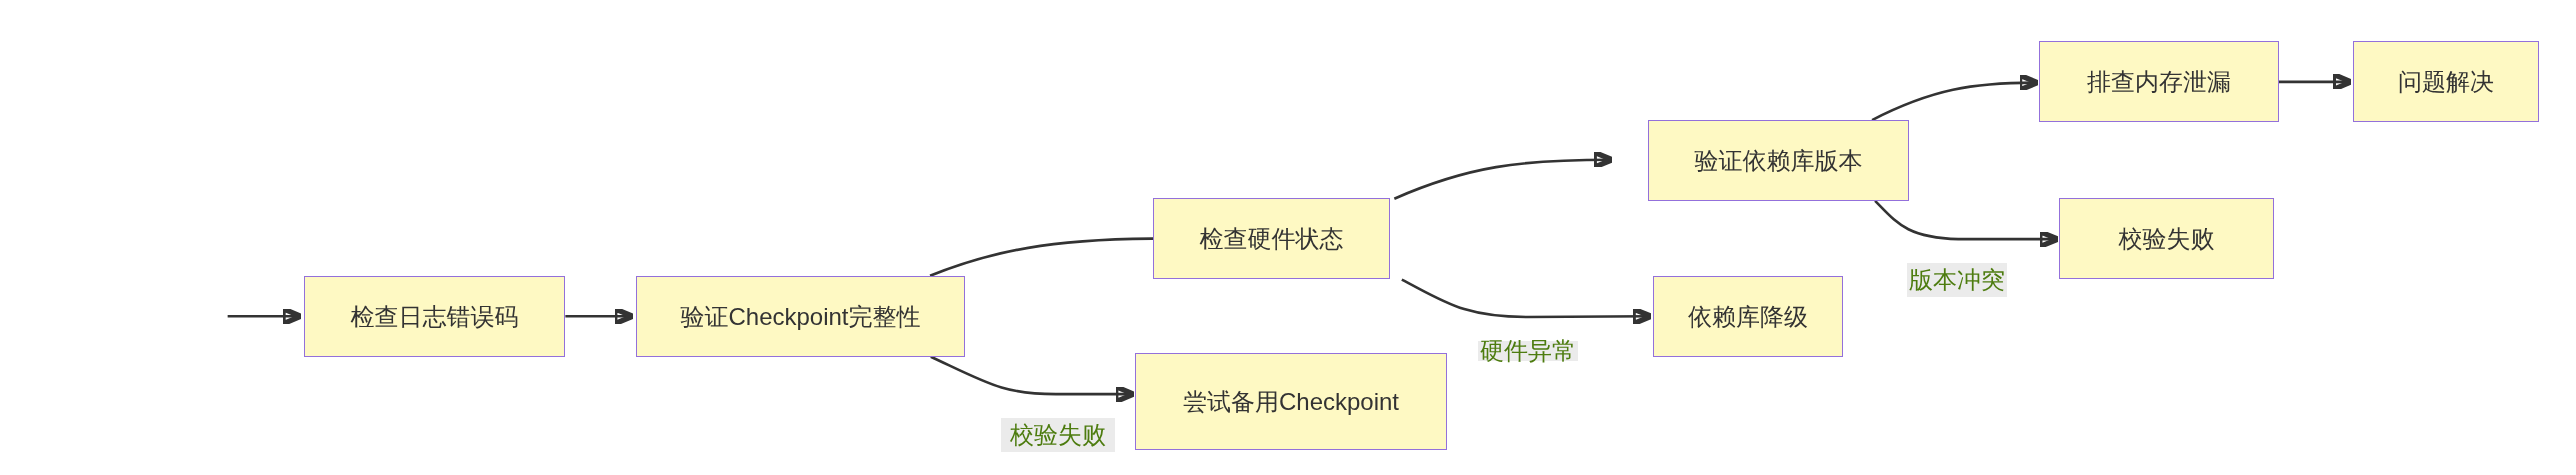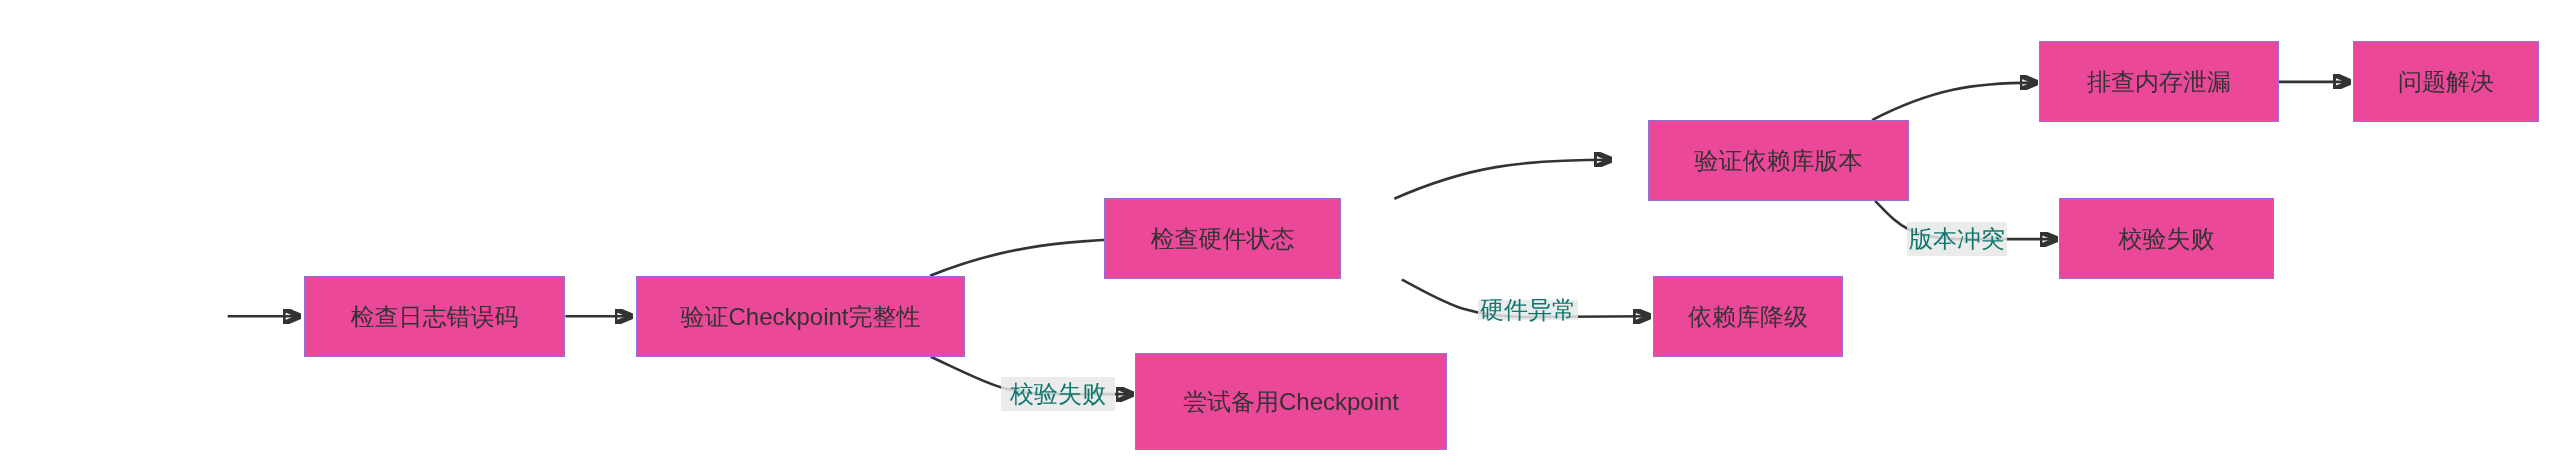--- a/index.html
+++ b/index.html
@@ -9,36 +9,37 @@
     width:2576px;height:476px;
     background:#ffffff;
     font-family:"Liberation Sans","DejaVu Sans",sans-serif;
     overflow:hidden;
   }
   .edges{position:absolute;left:0;top:0;width:2576px;height:476px;}
   .edges path{fill:none;stroke:#333333;stroke-width:3.5px;}
   .node{
     position:absolute;
     box-sizing:border-box;
-    background:#ec4899;
+    background:#fef9c3;
     border:1.9px solid #9370DB;
     color:#333333;
     font-size:24px;
     display:flex;align-items:center;justify-content:center;
     text-align:center;
     white-space:nowrap;
   }
   .edge-label{
     position:absolute;
     box-sizing:border-box;
     background:rgba(232,232,232,0.85);
-    color:#0f766e;
+    color:#4d7c0f;
     font-size:24px;
     display:flex;align-items:center;justify-content:center;
     white-space:nowrap;
+    margin-top:41px;
   }
 </style>
 </head>
 <body>
 
 <div class="canvas">
 
   <svg class="edges" width="2576" height="476" viewBox="0 0 3440 635" xmlns="http://www.w3.org/2000/svg">
     <defs>
       <marker id="arrow" viewBox="0 0 12 10" markerWidth="24" markerHeight="20" markerUnits="userSpaceOnUse" refX="11" refY="5" orient="auto">
@@ -58,21 +59,21 @@
 
 
   <div class="node" style="left:304px;top:276px;width:261px;height:81px">
     <span>检查日志错误码</span>
   </div>
 
   <div class="node" style="left:636px;top:276px;width:329px;height:81px">
     <span>验证Checkpoint完整性</span>
   </div>
 
-  <div class="node" style="left:1104px;top:198px;width:237px;height:81px">
+  <div class="node" style="left:1153px;top:198px;width:237px;height:81px">
     <span>检查硬件状态</span>
   </div>
 
   <div class="node" style="left:1135px;top:353px;width:312px;height:97px">
     <span>尝试备用Checkpoint</span>
   </div>
 
   <div class="node" style="left:1648px;top:120px;width:261px;height:81px">
     <span>验证依赖库版本</span>
   </div>

